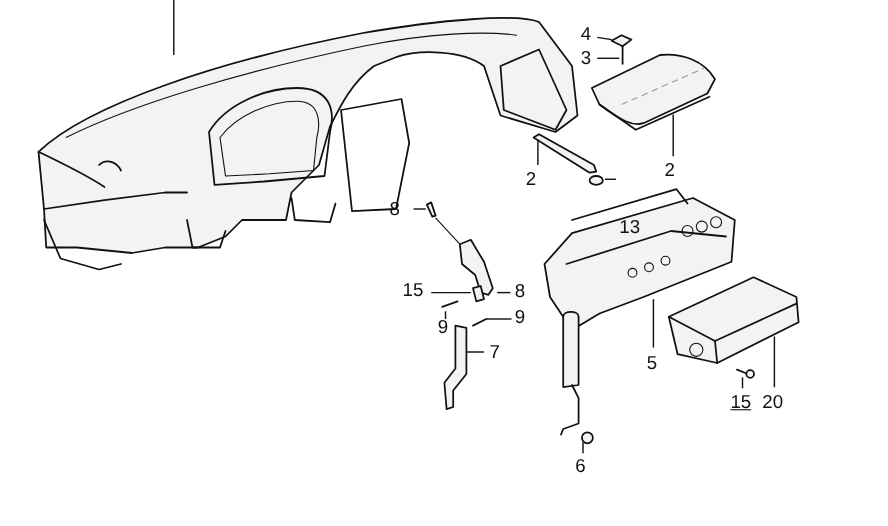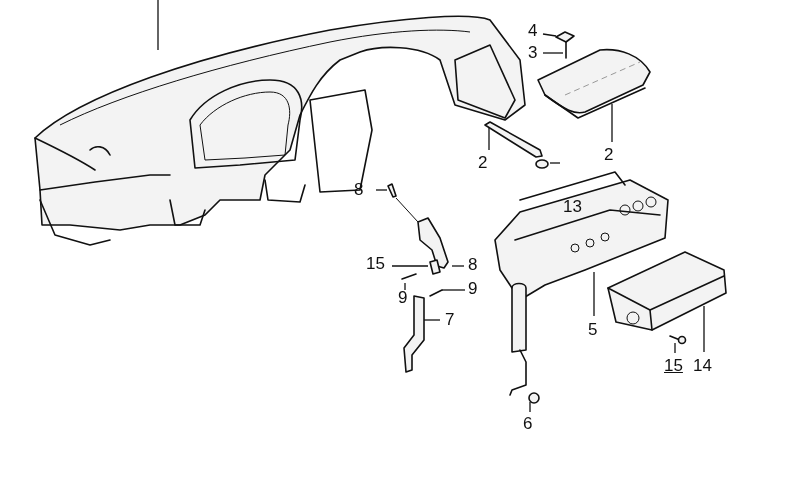--- a/index.html
+++ b/index.html
@@ -130,15 +130,15 @@
   <span class="callout" style="left:478px;top:154px;">2</span>
   <span class="callout" style="left:563px;top:153px;margin-top:45px;">13</span>
   <span class="callout" style="left:354px;top:181px;">8</span>
   <span class="callout" style="left:366px;top:255px;">15</span>
   <span class="callout" style="left:468px;top:256px;">8</span>
   <span class="callout" style="left:398px;top:289px;">9</span>
   <span class="callout" style="left:468px;top:280px;">9</span>
   <span class="callout" style="left:445px;top:311px;">7</span>
   <span class="callout" style="left:588px;top:321px;">5</span>
   <span class="callout" style="left:664px;top:357px;text-decoration:underline;">15</span>
-  <span class="callout" style="left:693px;top:357px;">14</span>
+  <span class="callout" style="left:693px;top:357px;">20</span>
   <span class="callout" style="left:523px;top:415px;">6</span>
 </div>
 
 </body></html>

